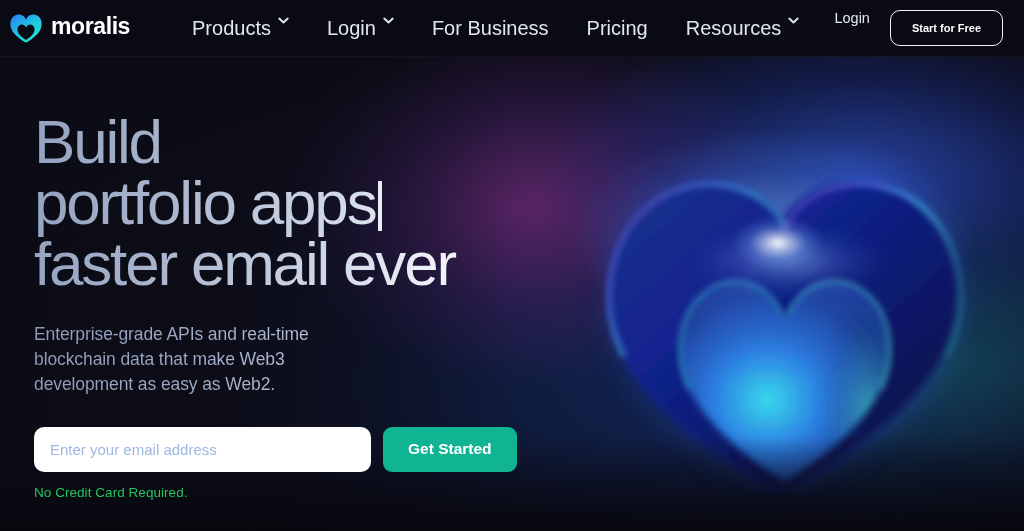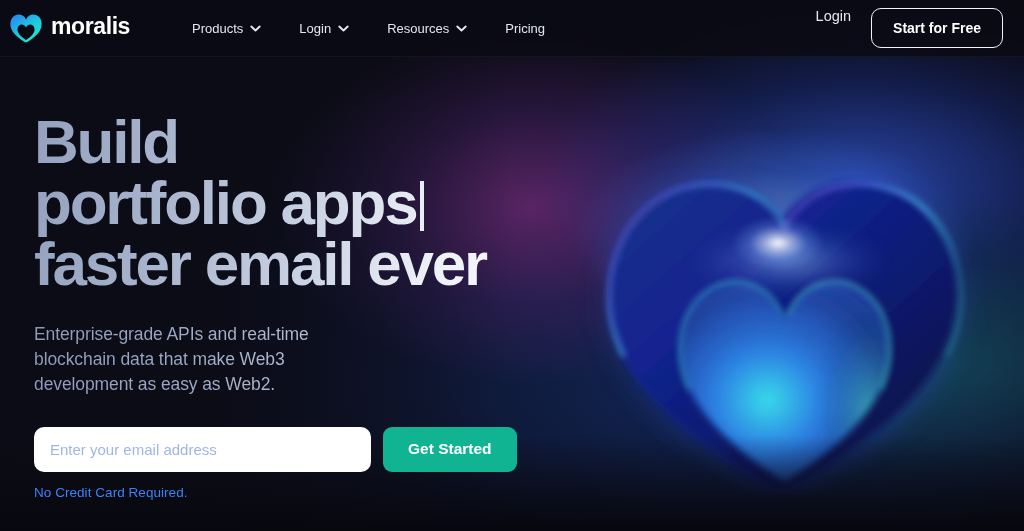--- a/index.html
+++ b/index.html
@@ -92,43 +92,43 @@
 
   .brand { display:flex; align-items:flex-start; gap:9px; margin-left:10px; }
   .brand-mark { width:32px; height:30px; display:block; }
   .brand-name {
     font-size:23px; font-weight:bold; color:#ffffff;
     letter-spacing:-0.4px;
   }
 
   .nav { display:flex; align-items:center; gap:0; margin-left:43px; }
   .nav-item {
-    display:flex; align-items:center; gap:7px;
-    color:#e2e6ef; font-size:13px;
+    display:flex; gap:7px;
+    color:#e2e6ef; font-size:20px;
     padding:6px 19px; cursor:pointer; white-space:nowrap;
   }
   .chev { width:11px; height:7px; display:block; flex:none; }
 
   .header-right {
     margin-left:auto; display:flex; align-items:flex-start; gap:20px;
     margin-right:21px;
   }
   .login-link { color:#e2e6ef; font-size:14.5px; cursor:pointer; }
   .cta-outline {
     border:1.6px solid #f2f4f8; border-radius:10px;
-    color:#ffffff; font-size:14px; font-weight:bold;
+    color:#ffffff; font-size:11px; font-weight:bold;
     padding:11px 21px; background:transparent; cursor:pointer;
     white-space:nowrap;
   }
 
   
   .hero { position:absolute; left:34px; top:112px; z-index:30; width:560px; }
 
   .headline {
-    font-size:62px; font-weight:bold; line-height:0.98;
+    font-size:62px; font-weight:normal; line-height:0.98;
     letter-spacing:-2.2px;
     background:linear-gradient(96deg, #94a2bf 0%, #a7b3cc 22%, #c8d1e2 48%, #eef1f7 72%, #ffffff 100%);
     -webkit-background-clip:text; background-clip:text;
     -webkit-text-fill-color:transparent; color:transparent;
     white-space:pre-line;
   }
   .caret {
     display:inline-block; width:4px; height:50px;
     background:#e9edf5; vertical-align:-7px; margin-left:3px;
   }
@@ -153,21 +153,21 @@
   }
   .email-input::placeholder { color:#9fb6e0; }
   .get-started {
     height:45px; padding:4px 25px;
     background:#11b492; border:none; border-radius:9px;
     color:#ffffff; font-size:15.5px; font-weight:bold;
     cursor:pointer; font-family:"Liberation Sans", sans-serif;
     white-space:nowrap;
   }
   .fineprint {
-    margin-top:13px; font-size:13.5px; color:#3b82f6; letter-spacing:0.05px;
+    margin-top:13px; font-size:13.5px; color:#22c55e; letter-spacing:0.05px;
   }
 </style>
 </head>
 <body>
 
 <div class="page">
 
   <div class="bg-layer glow-base"></div>
   <div class="bg-layer glow-purple"></div>
   <div class="bg-layer glow-blue"></div>
@@ -281,32 +281,35 @@
         </svg>
       </div>
 
       <div class="nav-item">
         <span>Login</span>
         <svg class="chev" viewBox="0 0 11 7">
           <path d="M1.3 1.6 L5.5 5.4 L9.7 1.6" fill="none" stroke="#e2e6ef" stroke-width="2" stroke-linecap="round" stroke-linejoin="round"></path>
         </svg>
       </div>
 
+      <div class="nav-item">
+        <span>For Business</span>
+      </div>
+
+      <div class="nav-item">
+        <span>Pricing</span>
+      </div>
 
       <div class="nav-item">
         <span>Resources</span>
         <svg class="chev" viewBox="0 0 11 7">
           <path d="M1.3 1.6 L5.5 5.4 L9.7 1.6" fill="none" stroke="#e2e6ef" stroke-width="2" stroke-linecap="round" stroke-linejoin="round"></path>
         </svg>
       </div>
 
-      <div class="nav-item">
-        <span>Pricing</span>
-      </div>
-
 
     </nav>
 
     <div class="header-right">
       <a class="login-link">Login</a>
       <button class="cta-outline">Start for Free</button>
     </div>
 
   </header>
 

